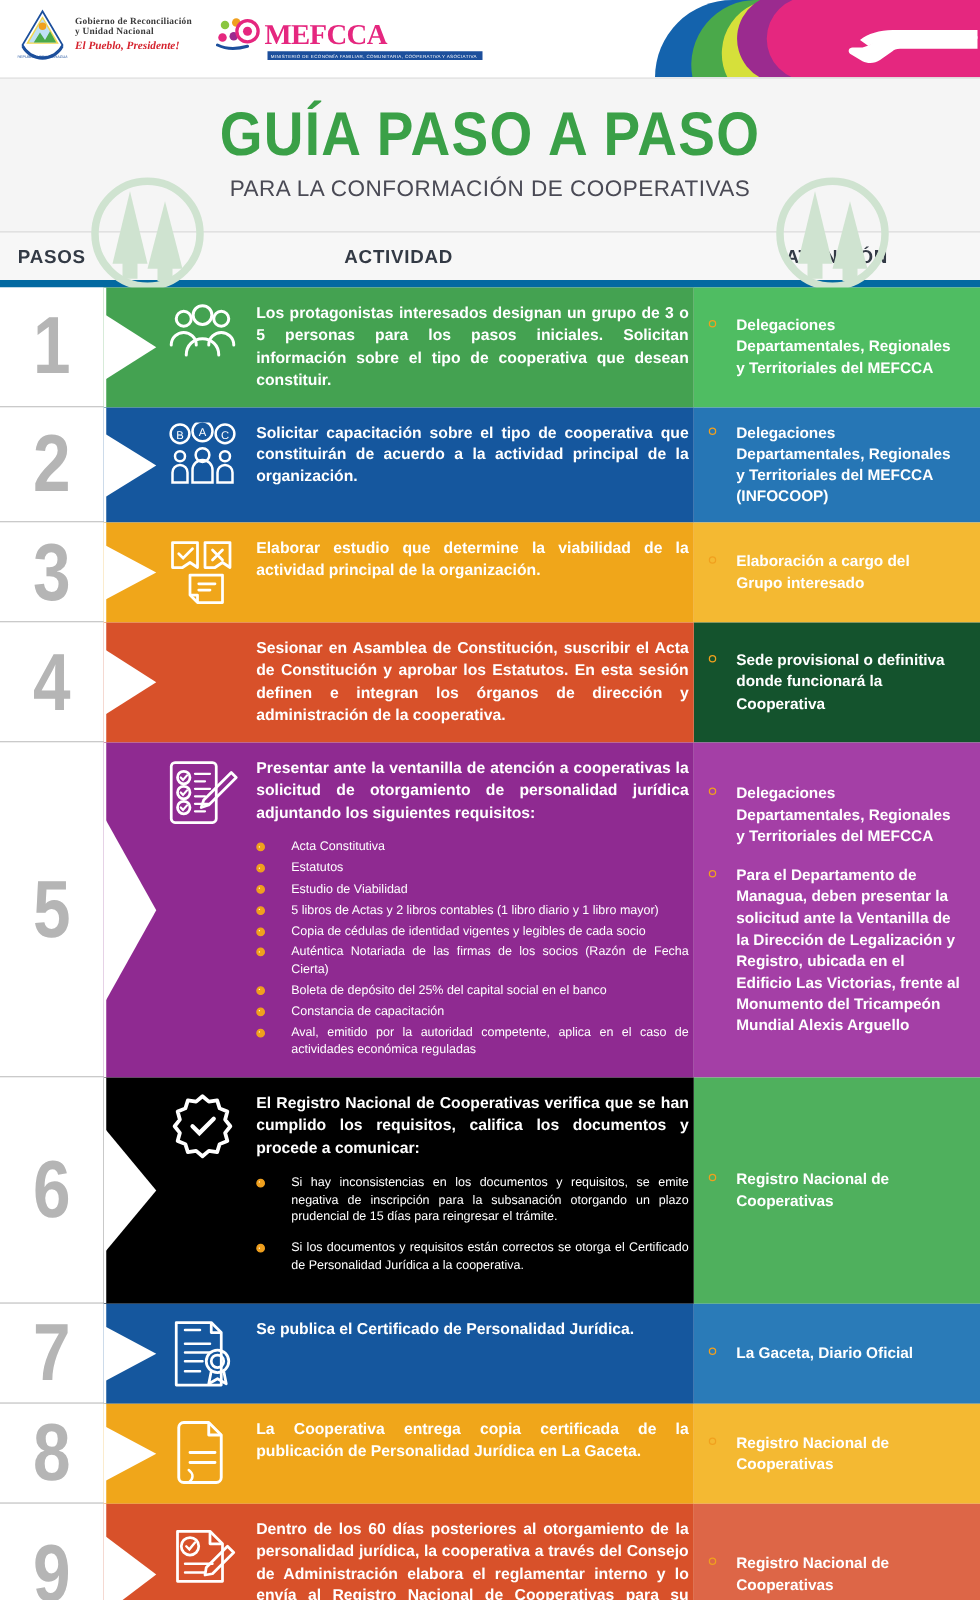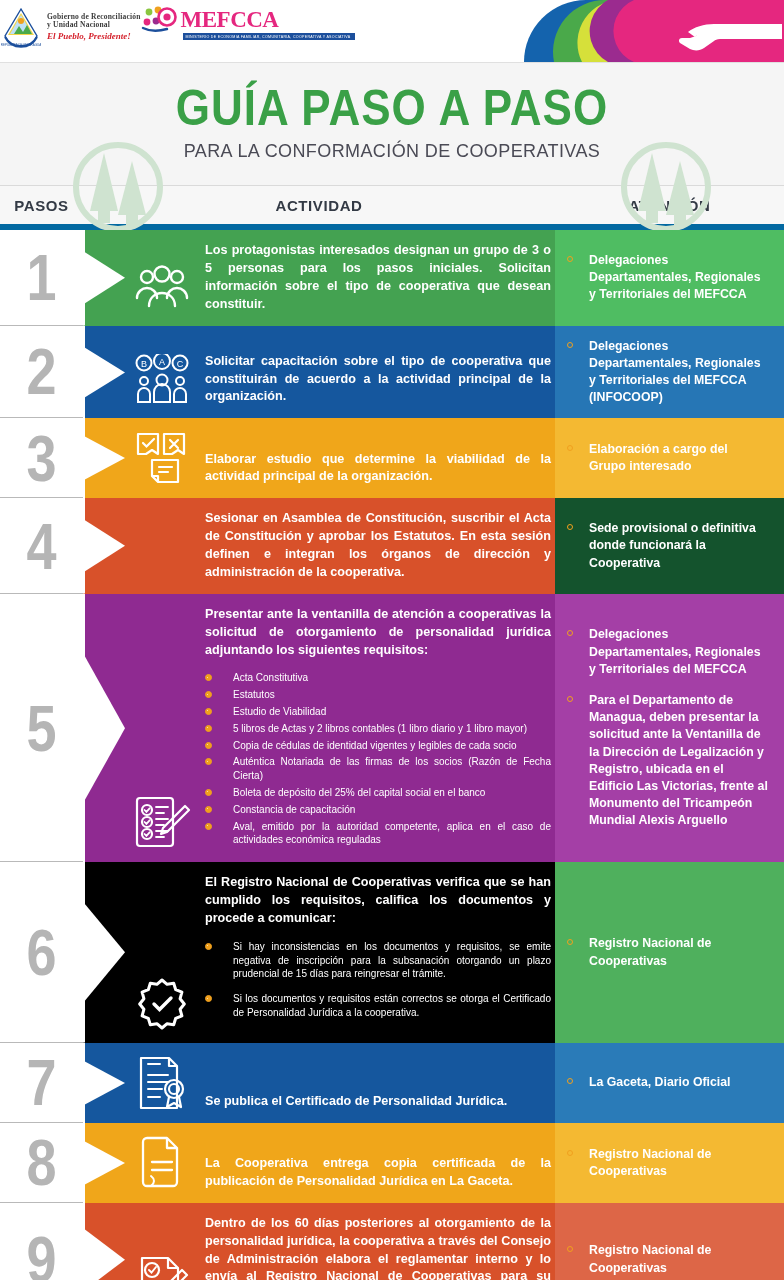--- a/index.html
+++ b/index.html
@@ -12,24 +12,24 @@
 
   
   .logobar {
     position: relative;
     height: 62px;
     background: #ffffff;
     overflow: hidden;
   }
   .logos {
     position: absolute;
-    left: 1px; top: 6px;
+    left: 14px; top: 6px;
     display: flex;
-    align-items: flex-start;
-    gap: 0;
+    align-items: flex-end;
+    gap: 18px;
   }
   .gov-logo { display: flex; align-items: center; gap: 6px; }
   .gov-seal {
     width: 40px; height: 42px;
     position: relative;
     flex: 0 0 auto;
   }
   .gov-text { line-height: 1.12; }
   .gov-text .l1 {
     font-size: 7.5px; color: #3b3b3b; font-weight: bold;
@@ -109,21 +109,21 @@
     border-bottom: 1px solid #b9b9b9;
   }
   .num {
     font-size: 54px; font-weight: bold; color: #b5b5b5;
     font-family: "Liberation Sans Narrow","Liberation Sans", sans-serif;
     transform: scaleY(1.2); line-height: 1;
   }
   .act-cell {
     width: 472px; flex: 0 0 472px;
     position: relative;
-    display: flex; align-items: flex-end;
+    display: flex; align-items: flex-start;
     padding: 12px 4px 12px 0;
   }
   
   .notch {
     position: absolute; left: 0; top: 0; bottom: 0; width: 44px;
     pointer-events: none;
   }
   .icon-box {
     width: 74px; flex: 0 0 74px;
     margin-left: 42px;

